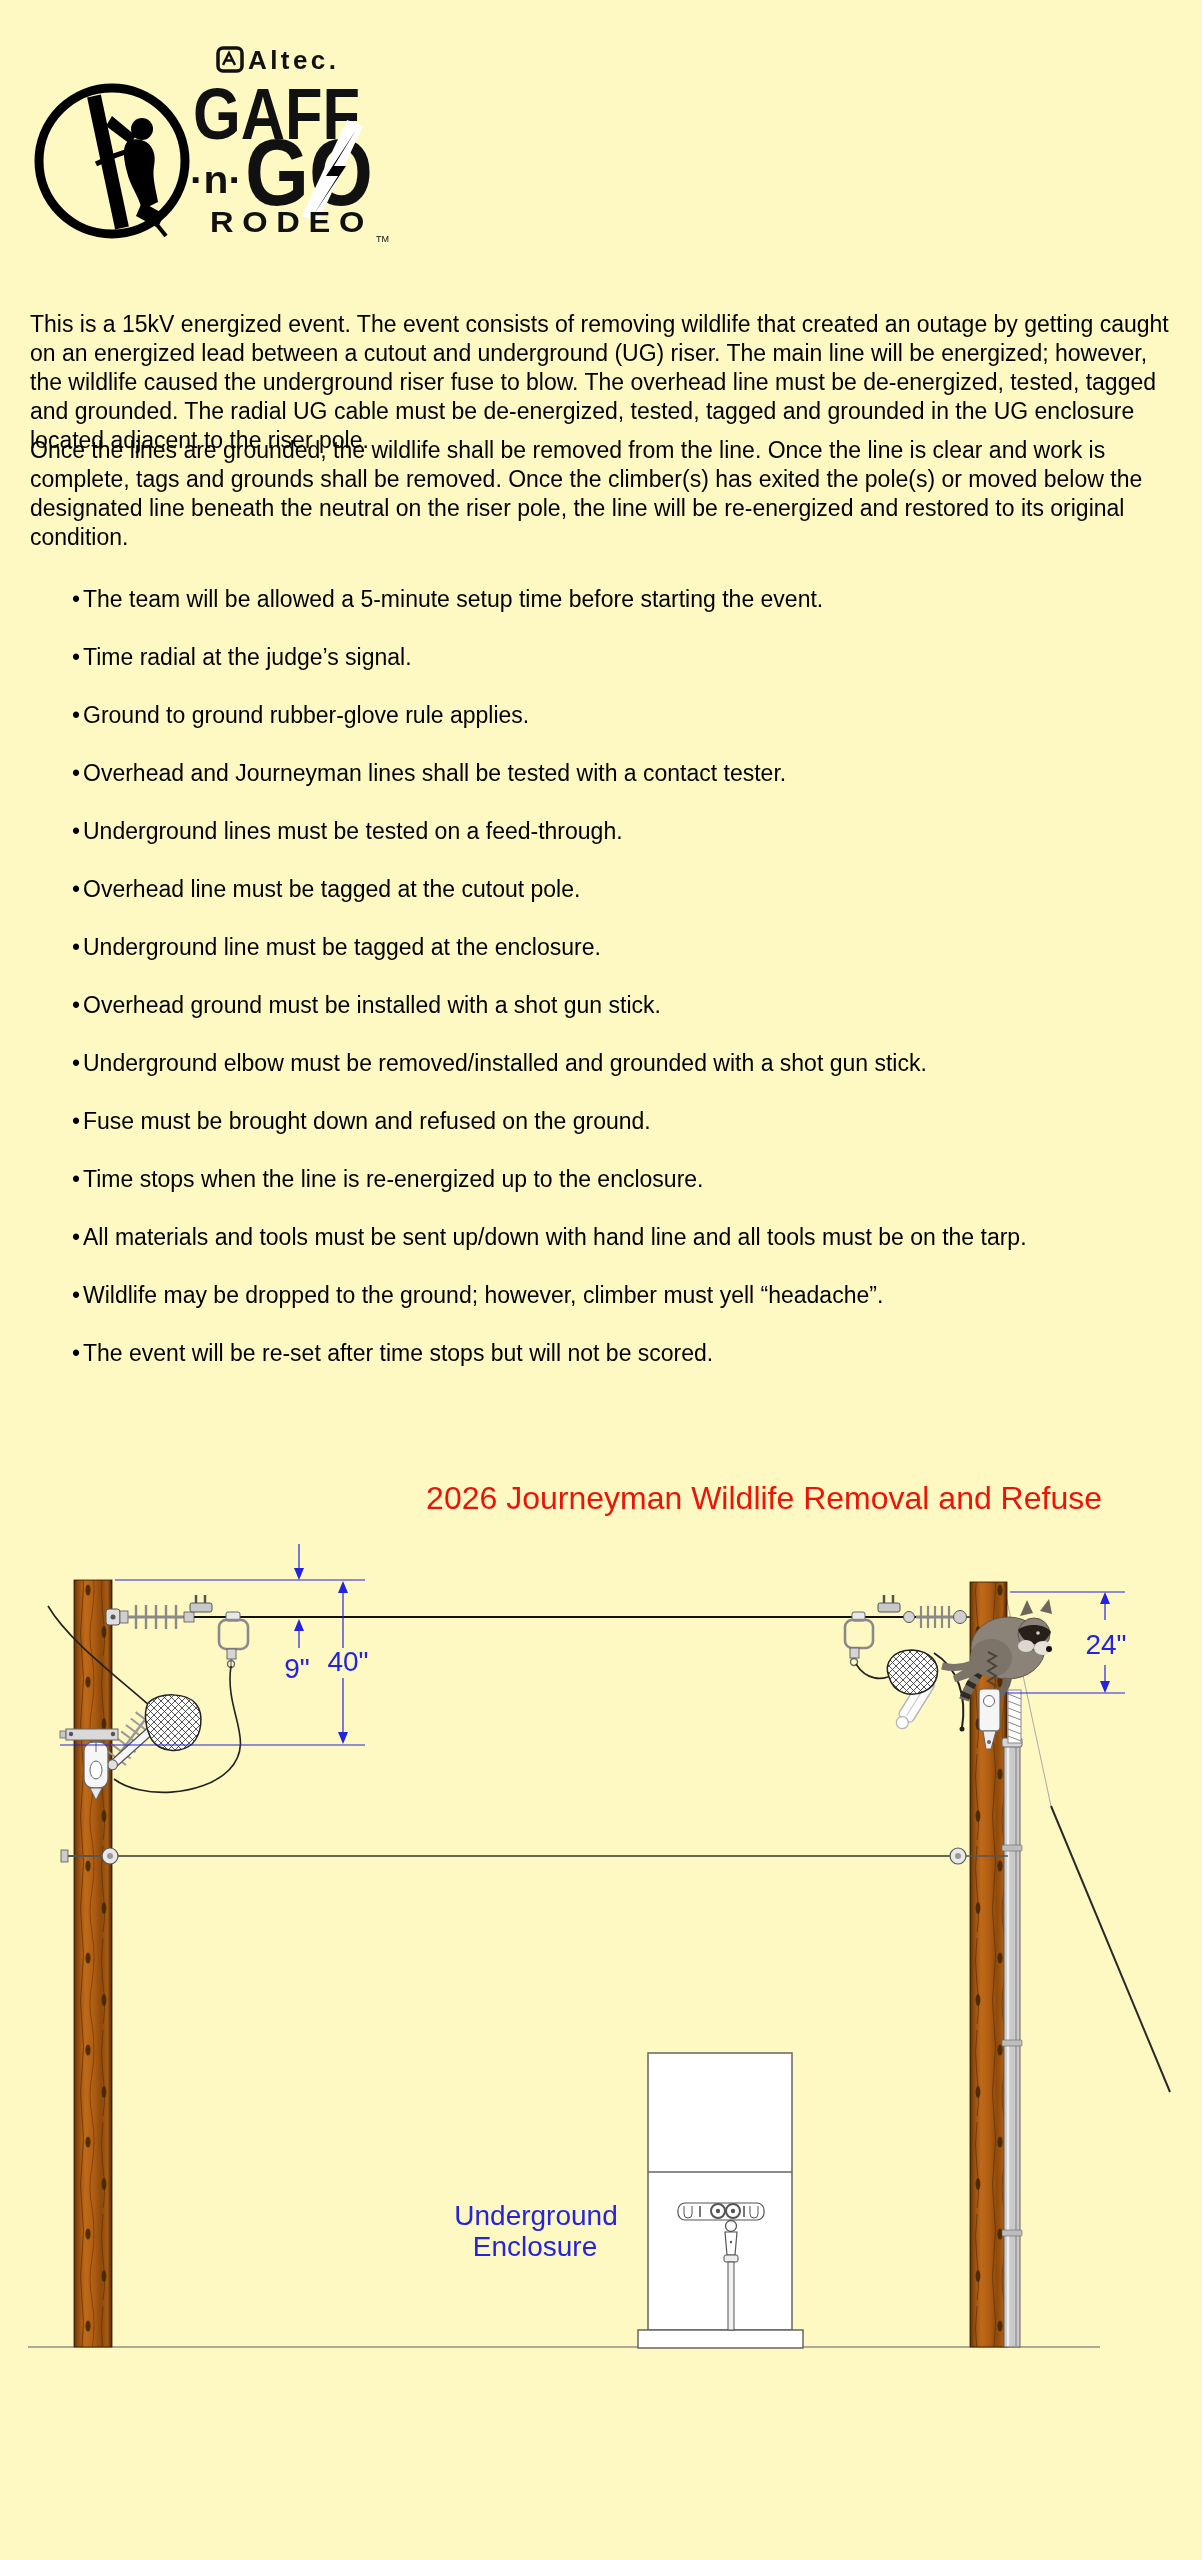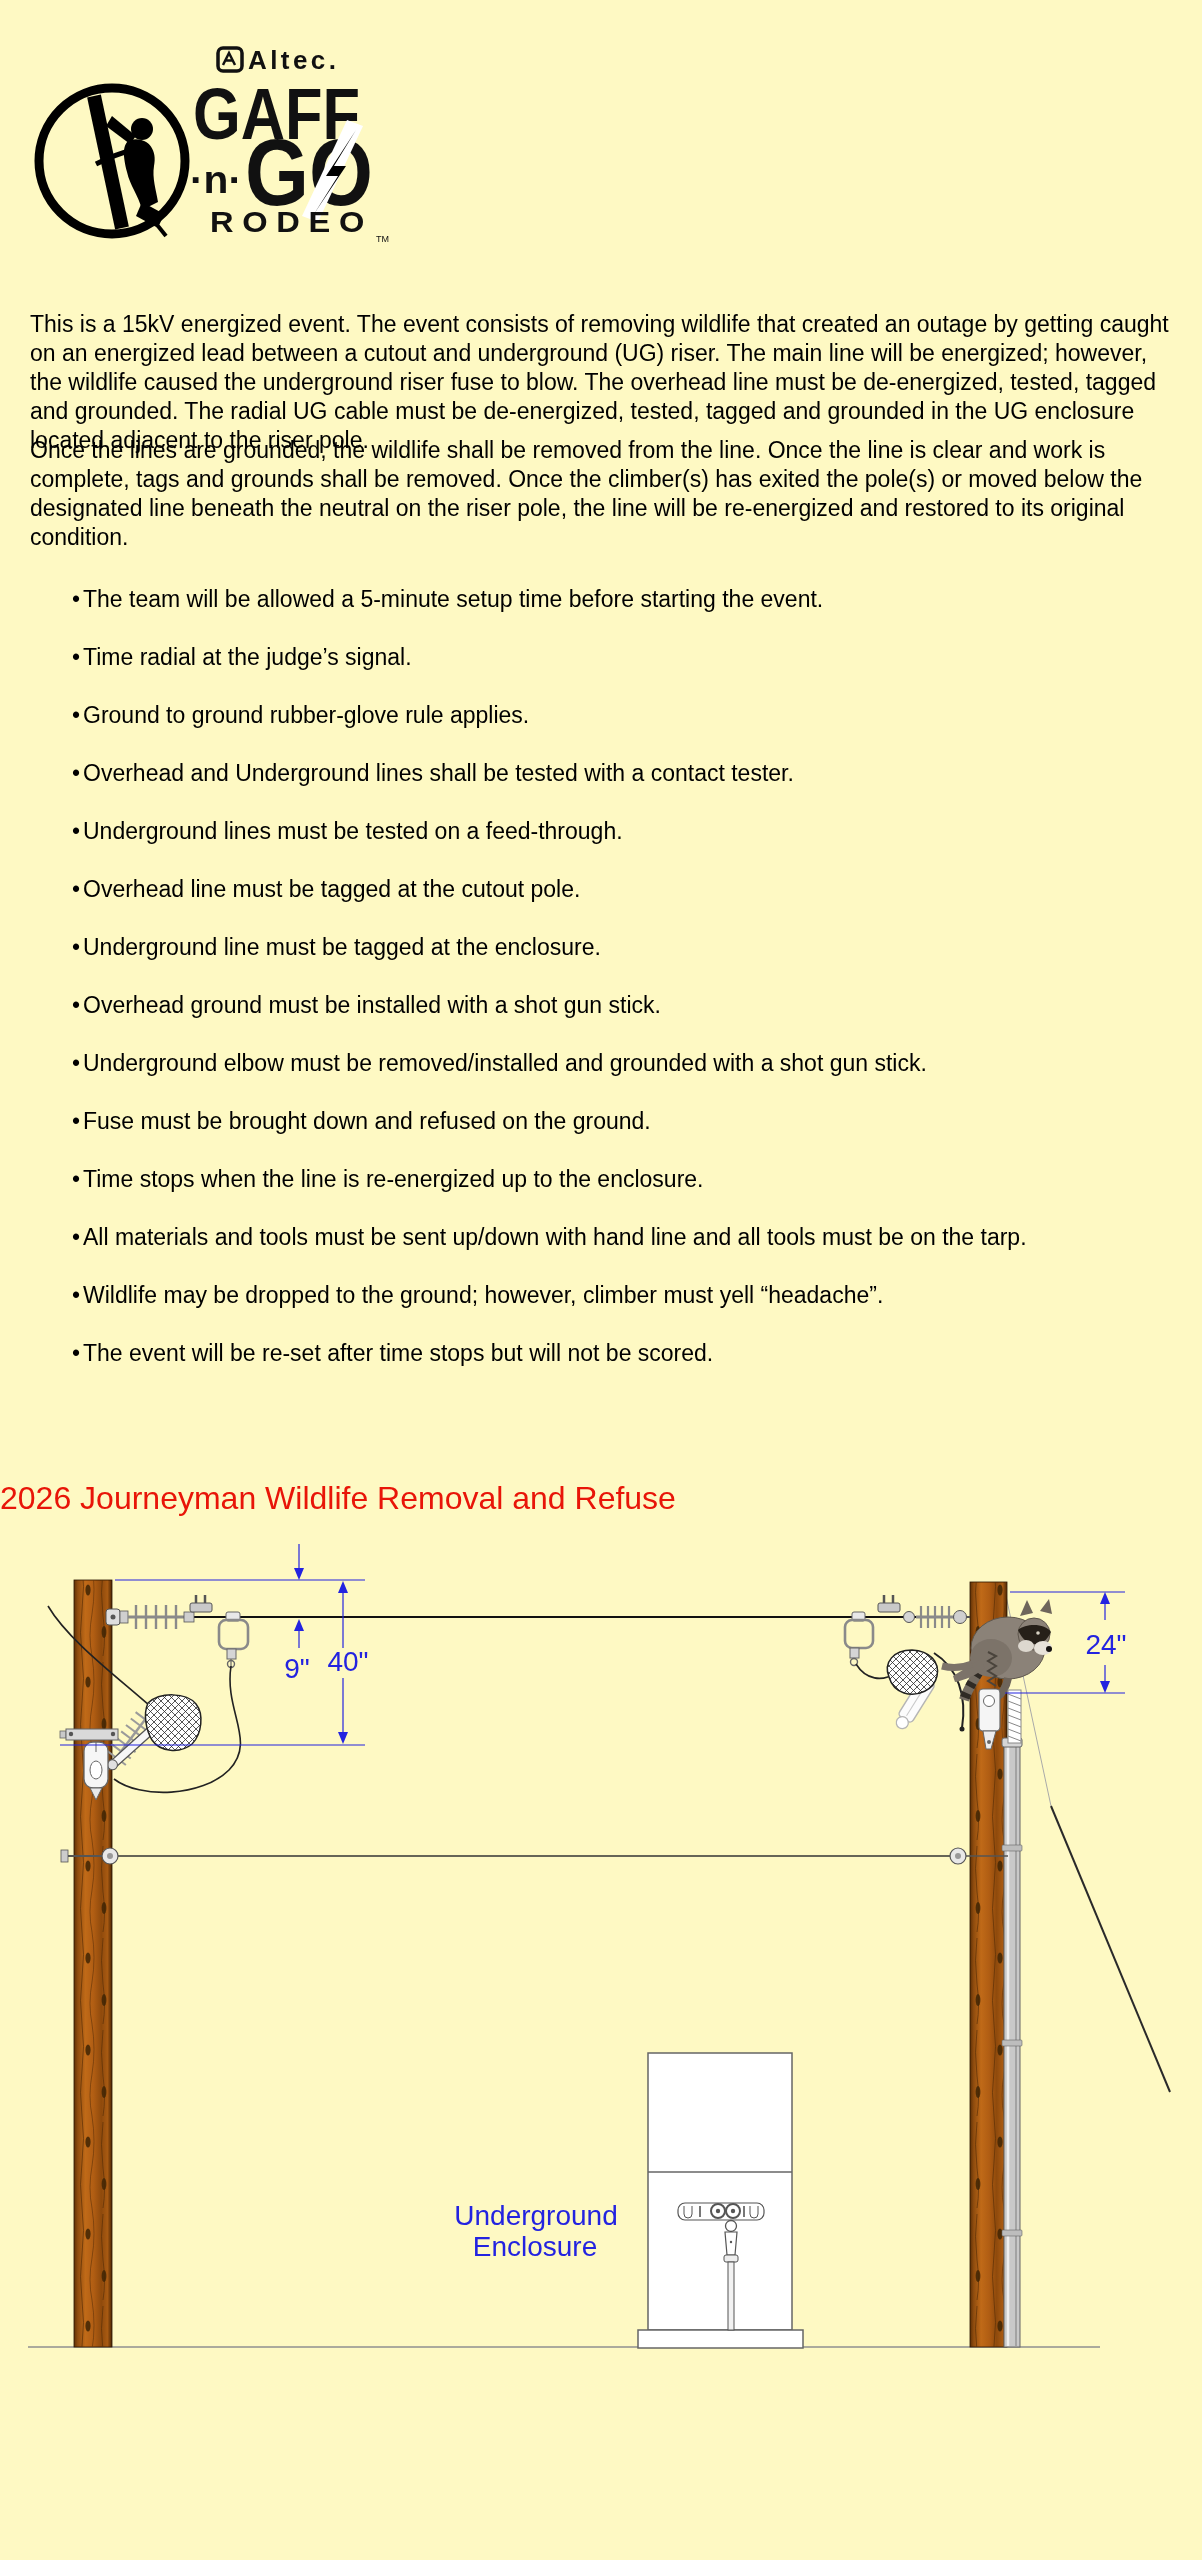--- a/index.html
+++ b/index.html
@@ -13,21 +13,21 @@
   
   .para{left:30px;width:1152px;font-size:23px;line-height:29px;color:#000;}
   #para1{top:274px;margin-top:36px;}
   #para2{top:436px;}
   
   #rules{left:30px;top:585px;width:1158px;list-style:none;margin:0;padding:0;}
   #rules li{position:relative;line-height:29px;font-size:23px;margin-bottom:29px;color:#000;}
   #rules .bullet{position:absolute;left:42px;top:0;}
   #rules .btxt{display:block;margin-left:53px;}
   
-  #diagram-title{left:0;top:1480px;width:1102px;text-align:left;font-size:32px;line-height:36px;}
+  #diagram-title{left:0;top:1480px;width:1102px;text-align:right;font-size:32px;line-height:36px;}
   
   #logo-svg{left:30px;top:44px;}
   #diagram-svg{left:0;top:1530px;}
   svg text{font-family:"Liberation Sans",sans-serif;}
   .dimtxt{font-size:28px;}
   .enctxt{font-size:28px;}
 </style>
 </head>
 <body>
 
@@ -78,21 +78,21 @@
     <li>
         <span class="bullet">•</span>
         <span class="btxt">Time radial at the judge’s signal.</span>
       </li>
     <li>
         <span class="bullet">•</span>
         <span class="btxt">Ground to ground rubber-glove rule applies.</span>
       </li>
     <li>
         <span class="bullet">•</span>
-        <span class="btxt">Overhead and Underground lines shall be tested with a contact tester.</span>
+        <span class="btxt">Overhead and Journeyman lines shall be tested with a contact tester.</span>
       </li>
     <li>
         <span class="bullet">•</span>
         <span class="btxt">Underground lines must be tested on a feed-through.</span>
       </li>
     <li>
         <span class="bullet">•</span>
         <span class="btxt">Overhead line must be tagged at the cutout pole.</span>
       </li>
     <li>

